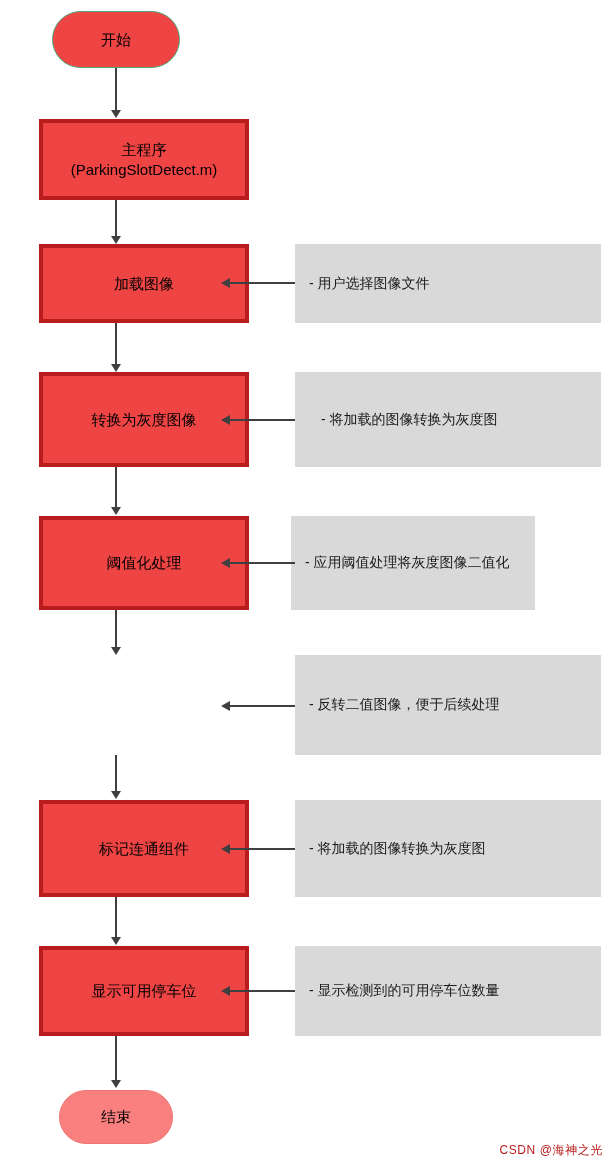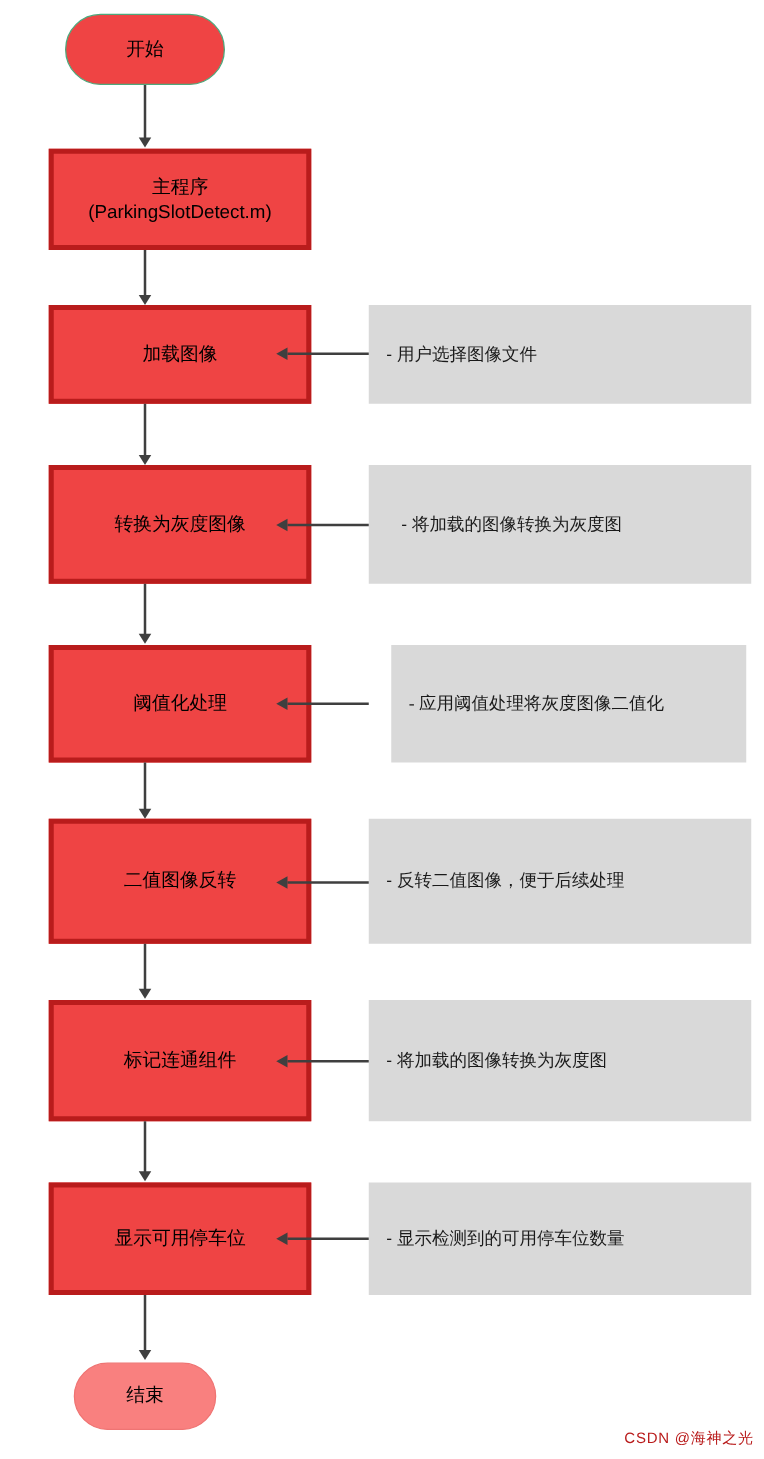--- a/index.html
+++ b/index.html
@@ -133,31 +133,28 @@
     <span>- 将加载的图像转换为灰度图</span>
   </div>
   <div class="hline" style="left:230px;top:419px;width:65px;"></div>
   <div class="hhead" style="left:221px;top:415px;"></div>
   <div class="vline" style="left:115px;top:467px;height:41px;"></div>
   <div class="vhead" style="left:111px;top:507px;"></div>
 
   <div class="node process" style="left:11px;top:516px;width:210px;height:94px;">
     <span class="label">阈值化处理</span>
   </div>
-  <div class="note" style="left:313px;top:516px;width:284px;height:94px;font-family:Liberation Serif, serif;">
+  <div class="note" style="left:291px;top:516px;width:244px;height:94px;">
     <span>- 应用阈值处理将灰度图像二值化</span>
   </div>
   <div class="hline" style="left:230px;top:562px;width:65px;"></div>
   <div class="hhead" style="left:221px;top:558px;"></div>
   <div class="vline" style="left:115px;top:610px;height:38px;"></div>
   <div class="vhead" style="left:111px;top:647px;"></div>
 
-  <div class="node process" style="left:11px;top:655px;width:210px;height:100px;">
-    <span class="label">二值图像反转</span>
-  </div>
   <div class="note" style="left:295px;top:655px;width:306px;height:100px;">
     <span>- 反转二值图像，便于后续处理</span>
   </div>
   <div class="hline" style="left:230px;top:705px;width:65px;"></div>
   <div class="hhead" style="left:221px;top:701px;"></div>
   <div class="vline" style="left:115px;top:755px;height:37px;"></div>
   <div class="vhead" style="left:111px;top:791px;"></div>
 
   <div class="node process" style="left:11px;top:800px;width:210px;height:97px;">
     <span class="label">标记连通组件</span>

